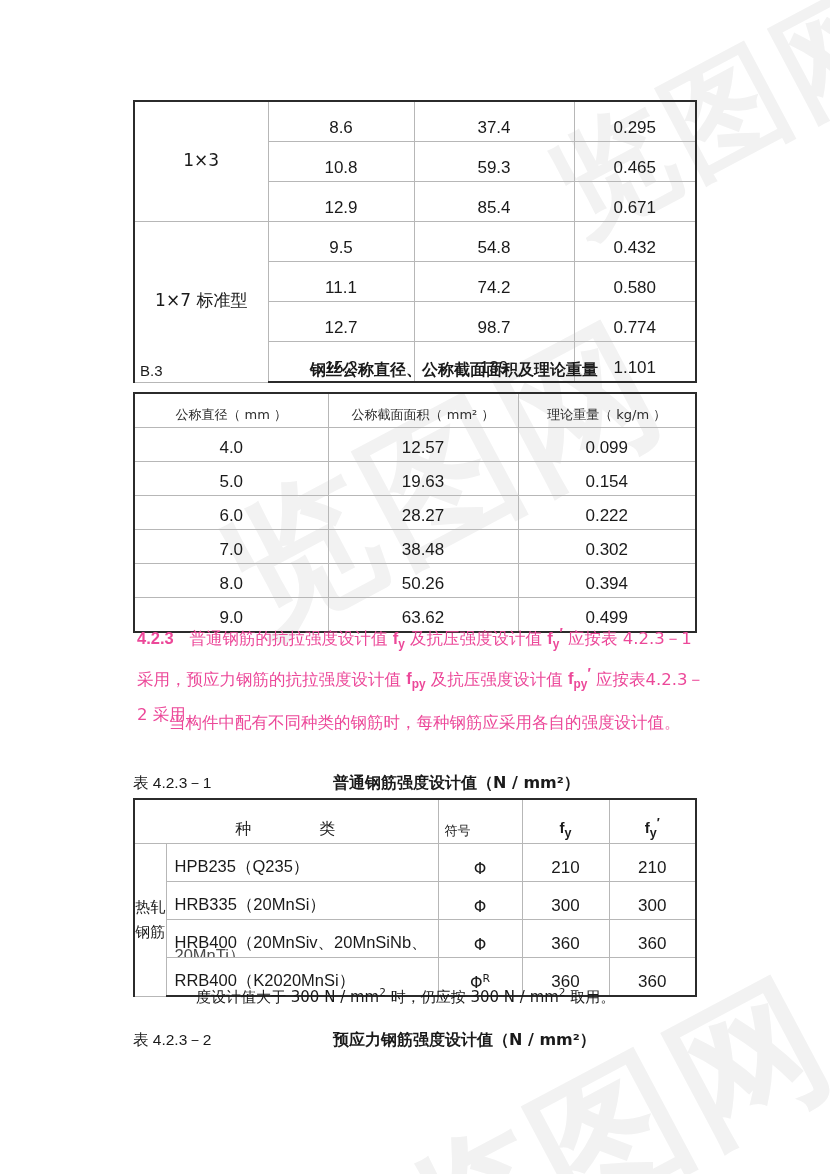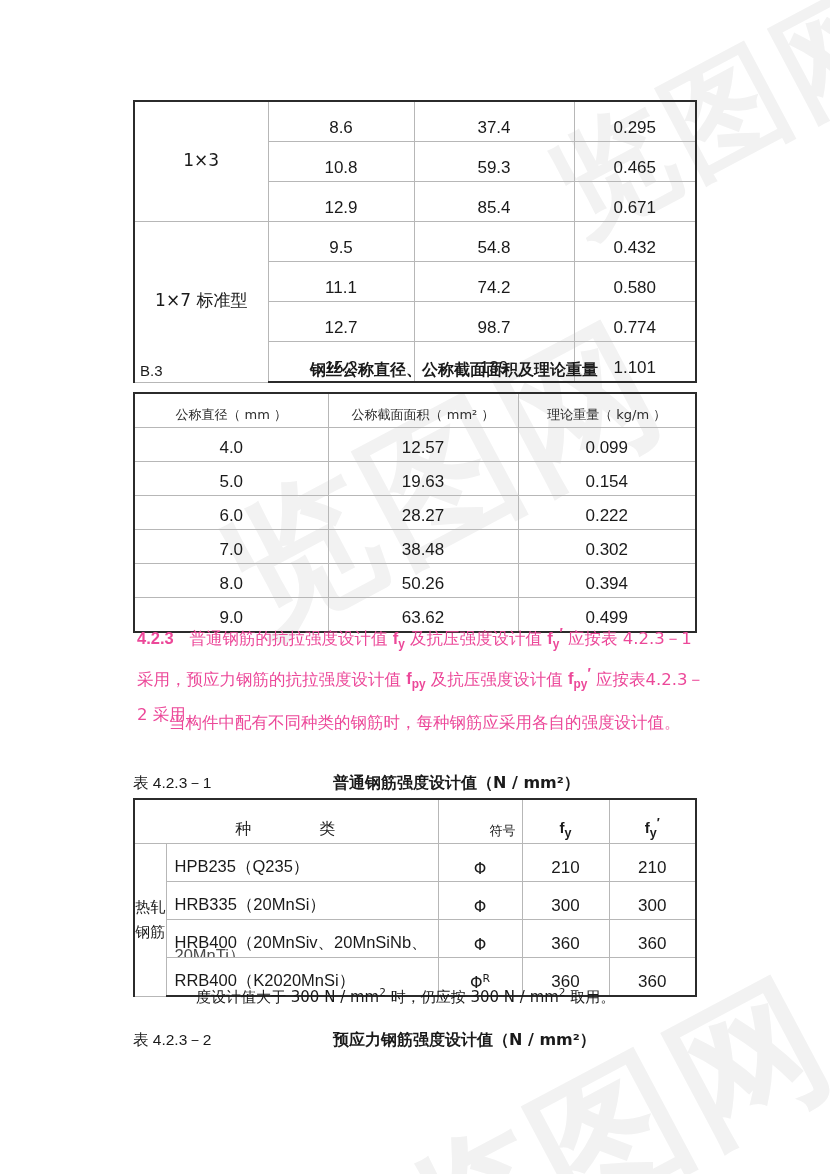--- a/index.html
+++ b/index.html
@@ -153,21 +153,21 @@
   #table-4231 td { height: 34px; }
   #table-4231 td.hd-kind {
     text-align: center;
     font-size: 16px;
     letter-spacing: 26px;
     padding-left: 30px;
     font-family: Liberation Mono, monospace;
     height: 40px;
   }
   #table-4231 td.hd-small {
-    text-align: right;
+    text-align: left;
     font-size: 13px;
     font-family: "DejaVu Sans", sans-serif;
     height: 40px;
   }
   #table-4231 td.hd-f {
     text-align: center;
     font-size: 15px;
     font-weight: bold;
     font-family: "Liberation Sans", sans-serif;
     height: 40px;

